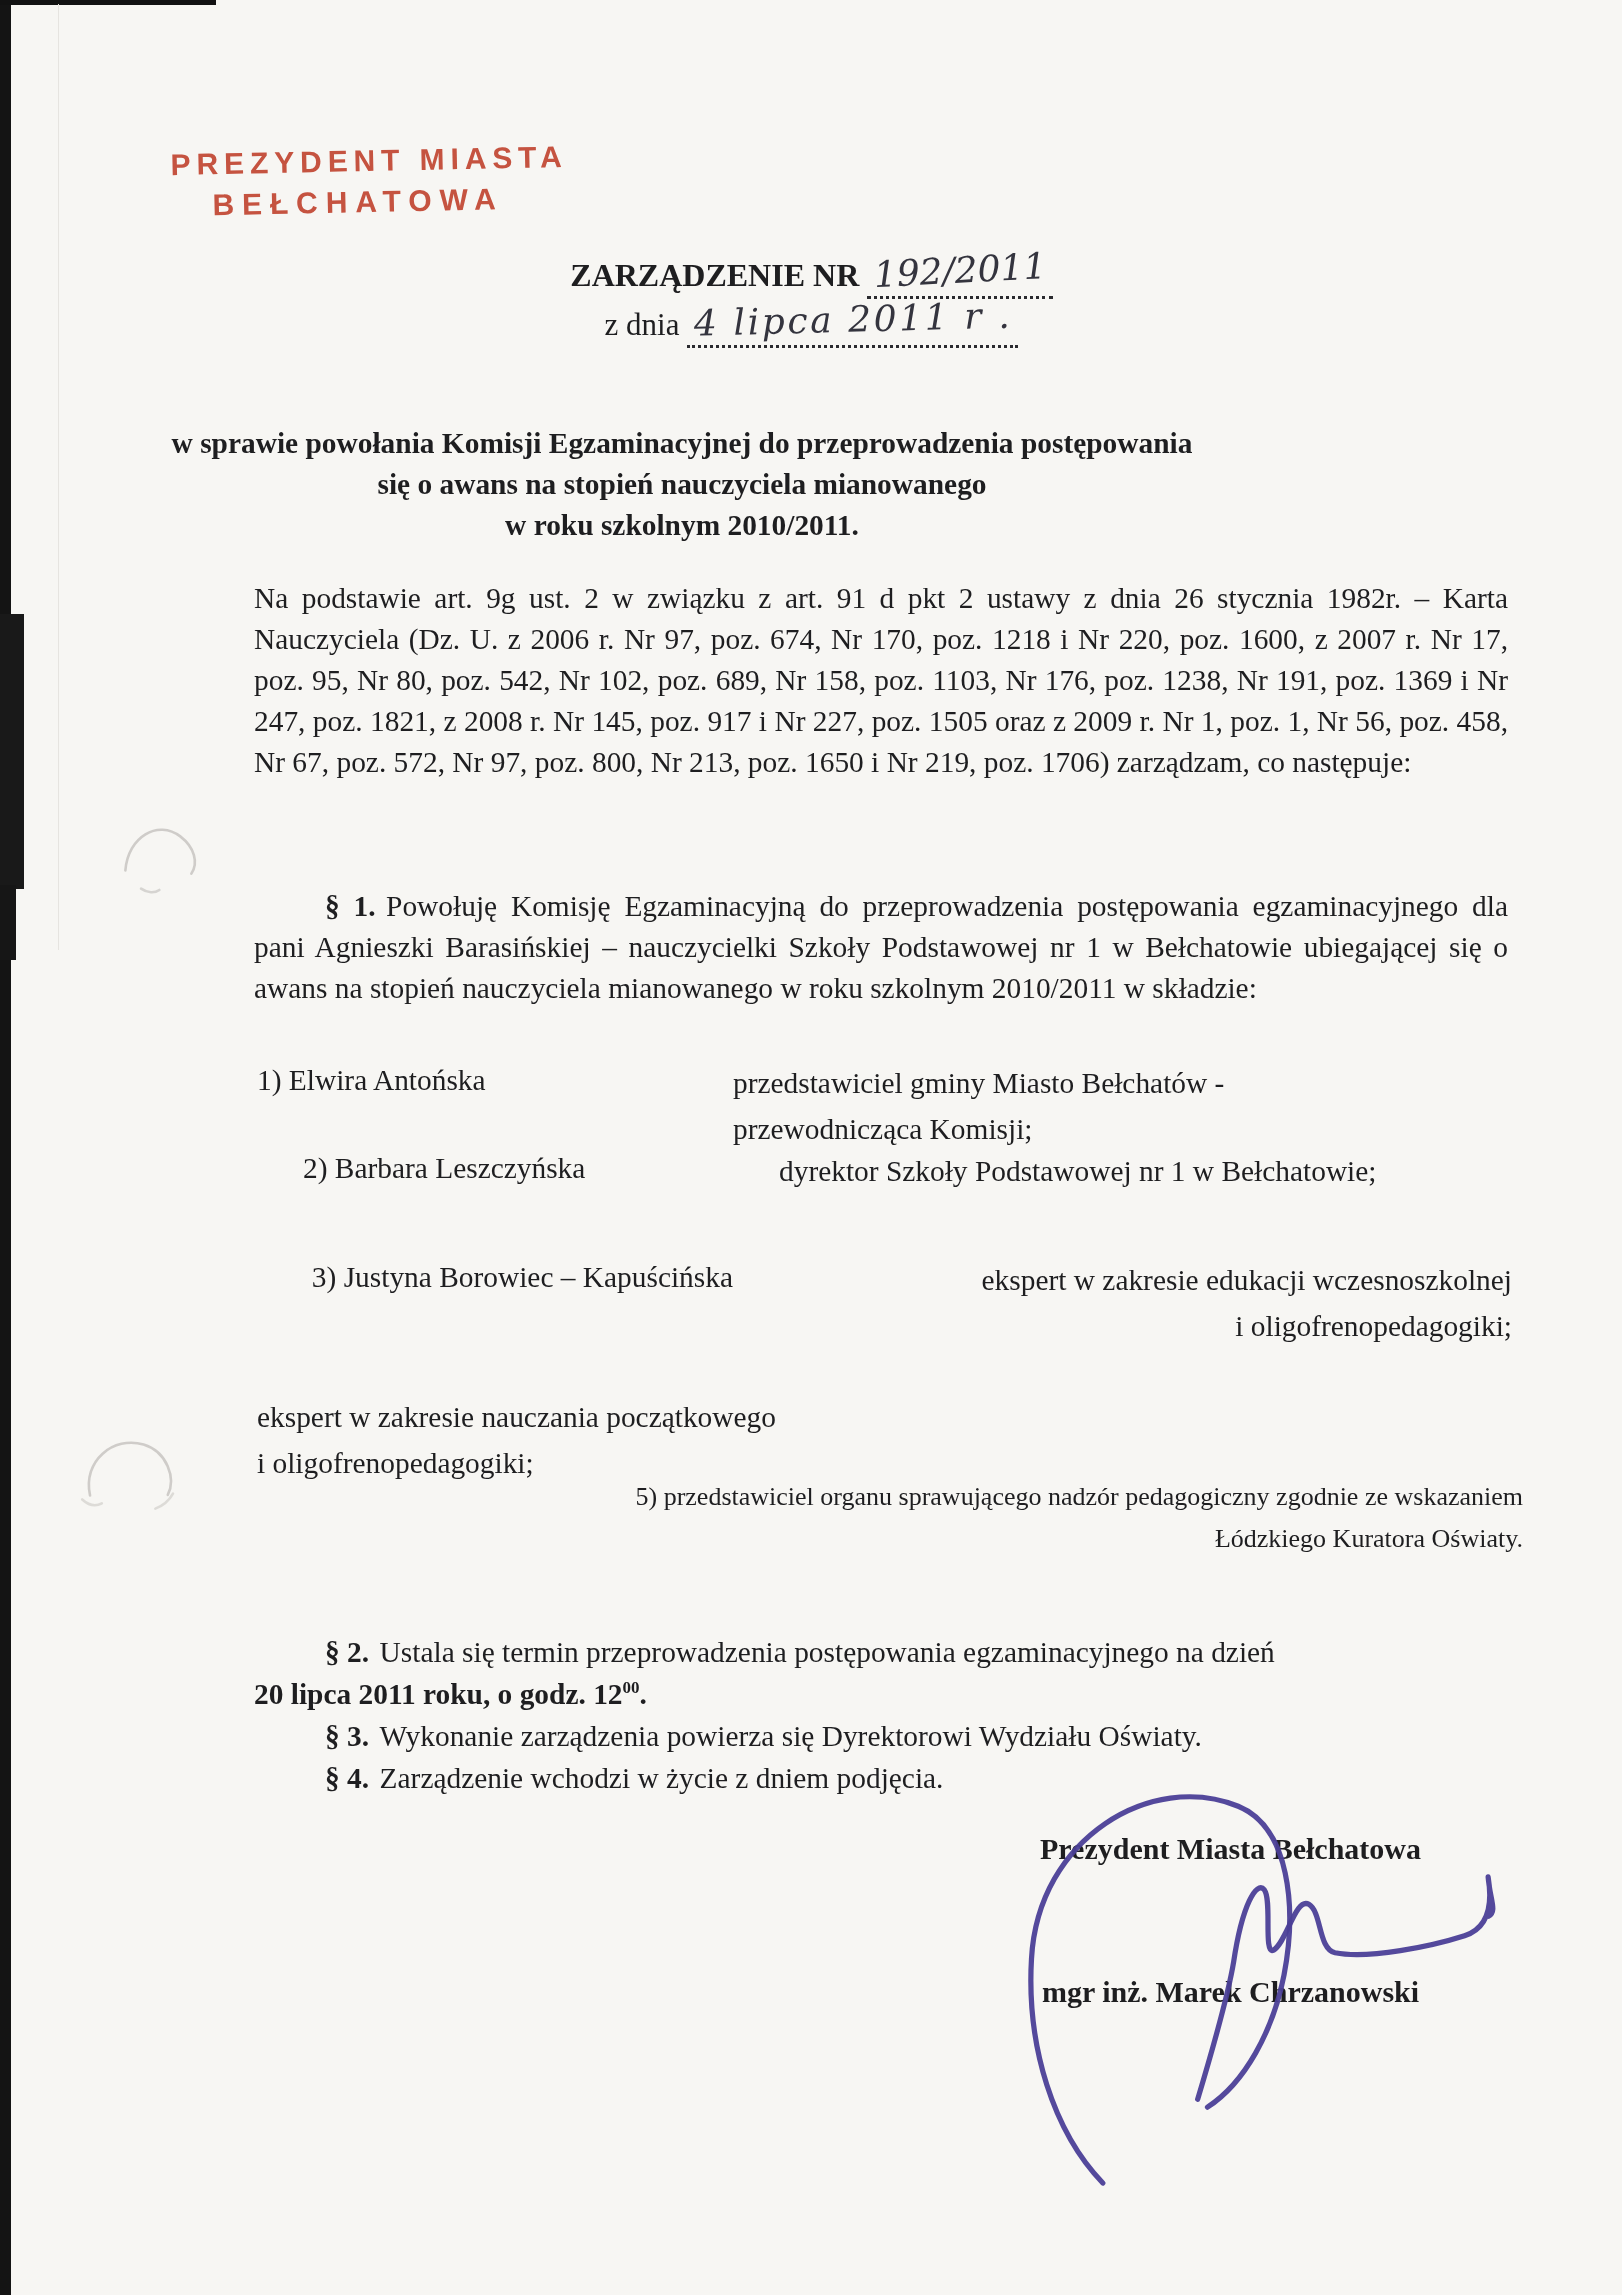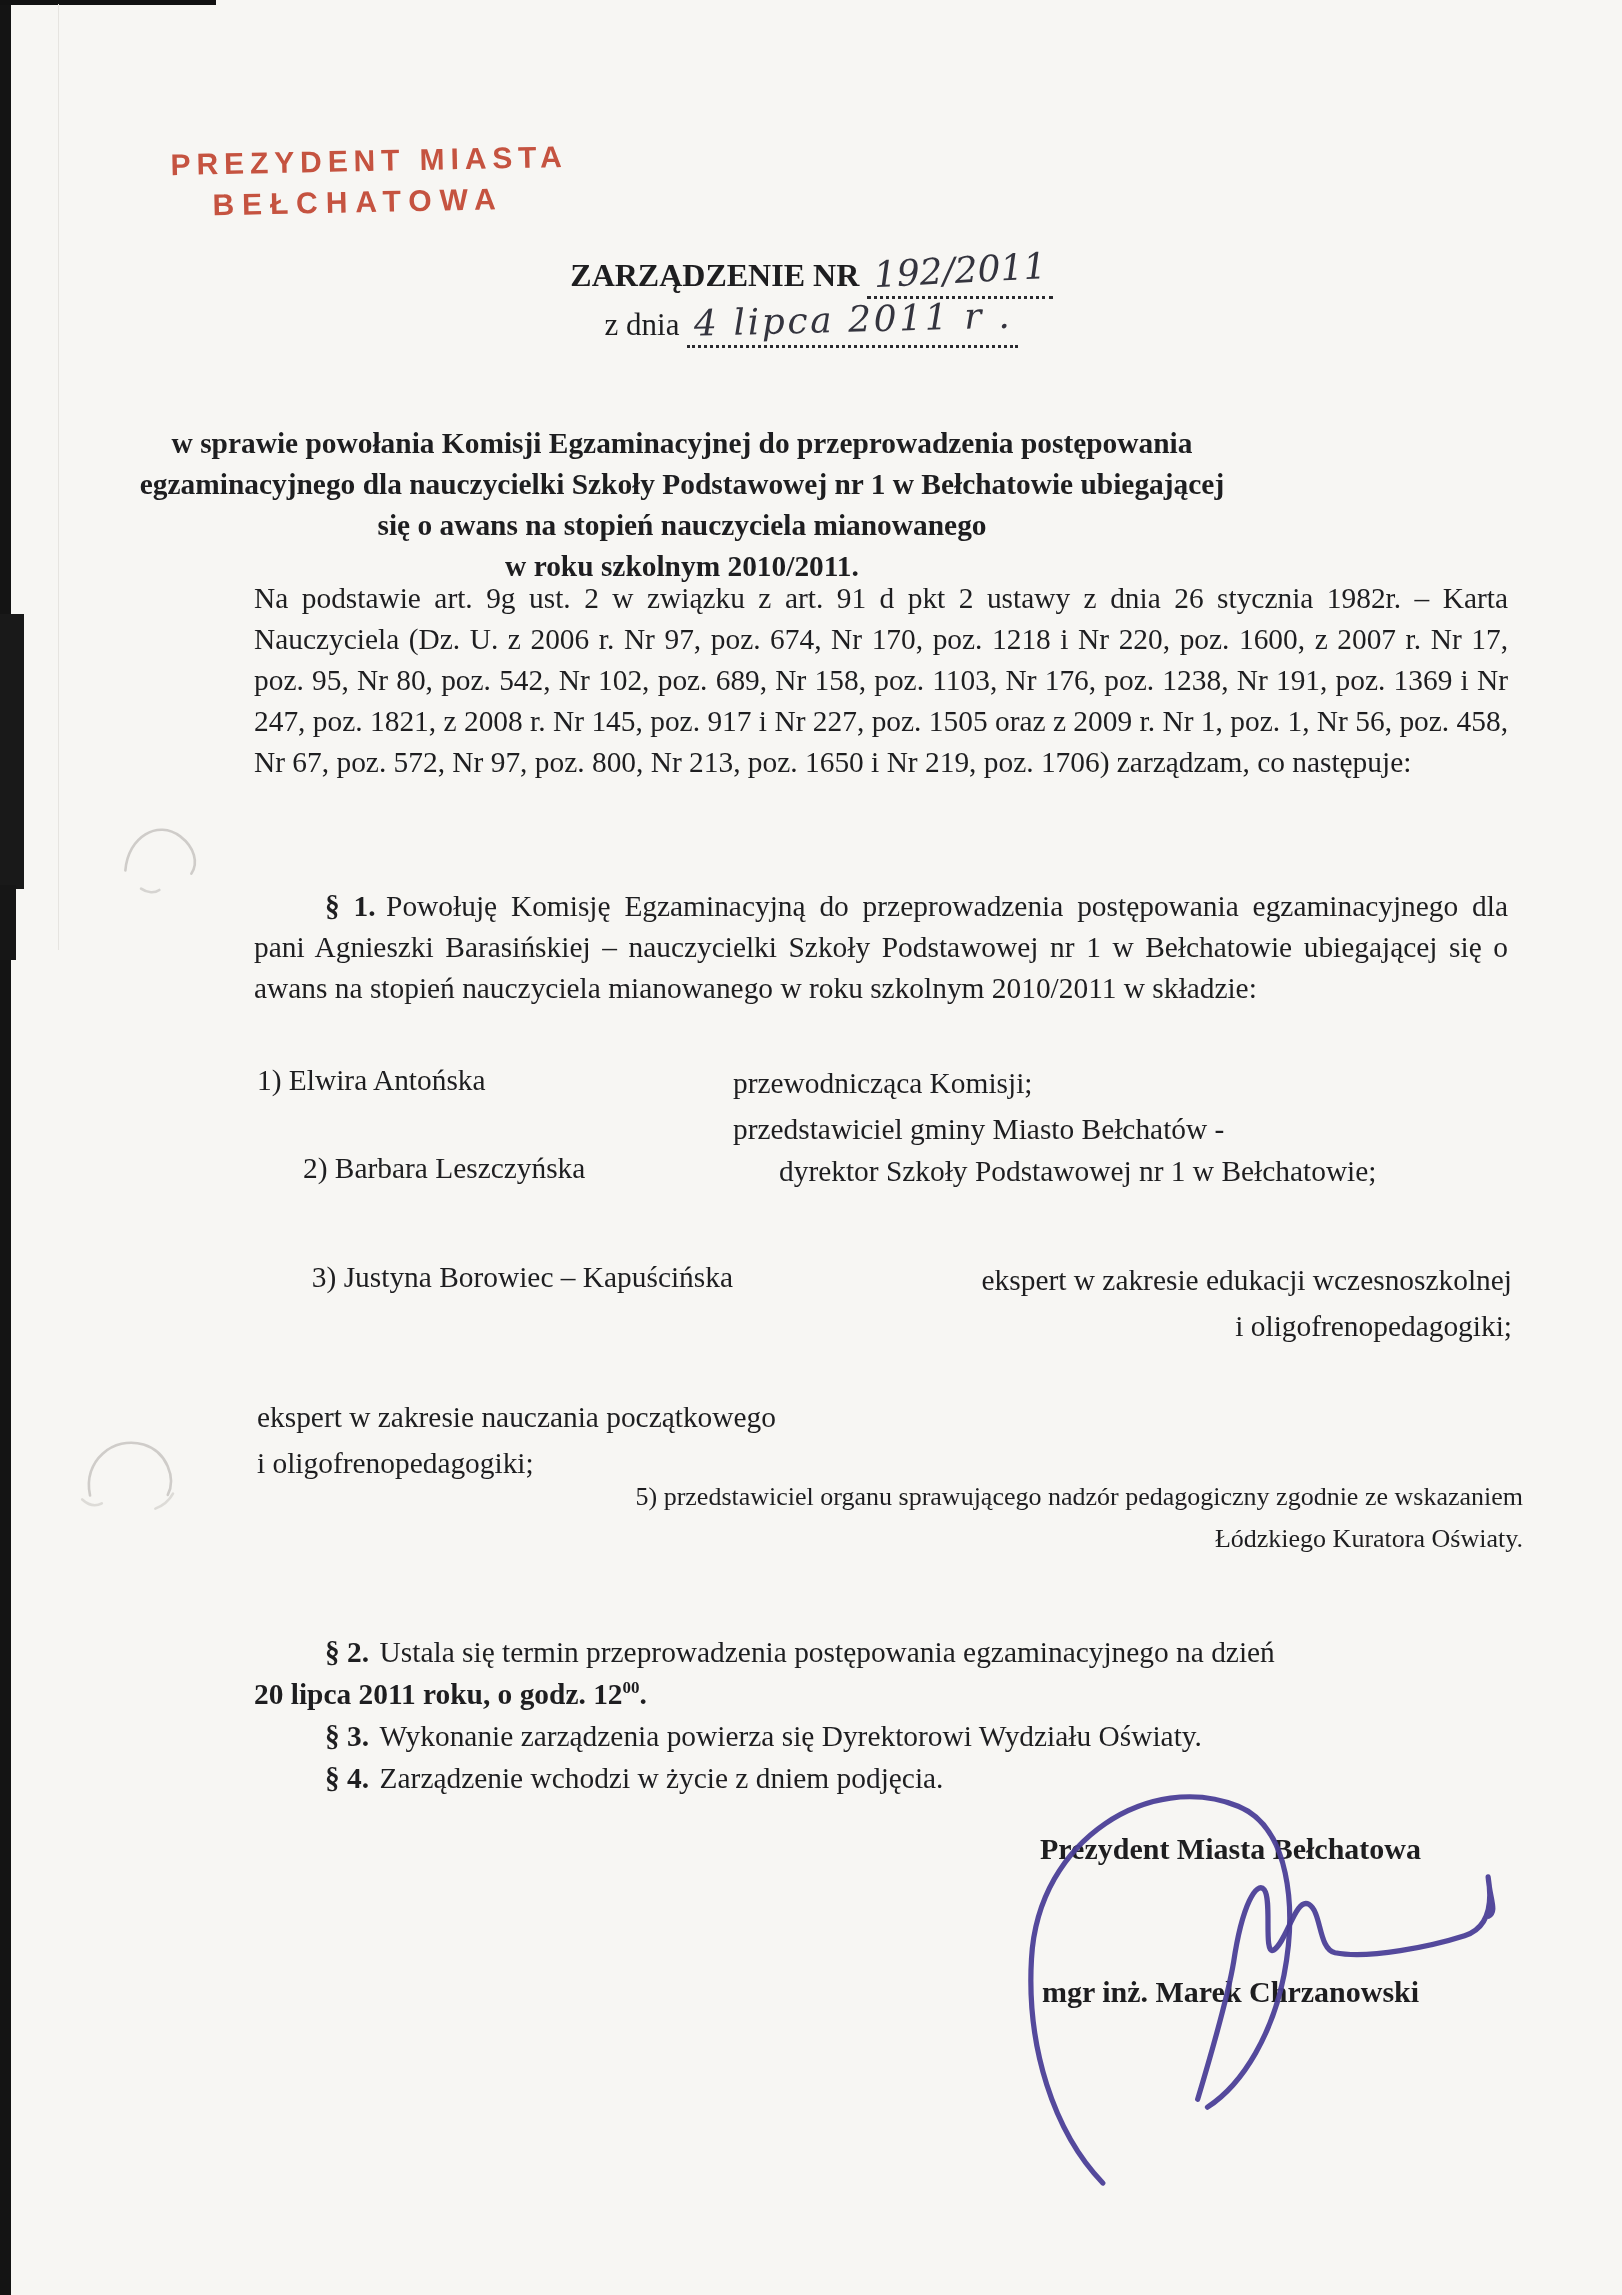--- a/index.html
+++ b/index.html
@@ -86,35 +86,34 @@
     <div class="t-line"><span>ZARZĄDZENIE NR</span>
       <span class="dots"><span class="hw hw-number">192/2011</span></span>
     </div>
     <div class="t3"><span>z dnia</span>
       <span class="dots"><span class="hw hw-date">4 lipca 2011 r .</span></span>
     </div>
   </div>
 
   <div class="subject">
     <div>w sprawie powołania Komisji Egzaminacyjnej do przeprowadzenia postępowania</div>
-    <div>egzaminacyjnego dla nauczycielki Szkoły Podstawowej nr 1 w Bełchatowie ubiegającej</div>
     <div>się o awans na stopień nauczyciela mianowanego</div>
     <div>w roku szkolnym 2010/2011.</div>
   </div>
 
   <div class="legal bodytext">Na podstawie art. 9g ust. 2  w związku z art. 91 d pkt 2 ustawy z dnia 26 stycznia 1982r. – Karta Nauczyciela (Dz. U. z 2006 r. Nr 97, poz. 674, Nr 170, poz. 1218 i Nr 220, poz. 1600, z 2007 r. Nr 17, poz. 95, Nr 80, poz. 542, Nr 102, poz. 689, Nr 158, poz. 1103, Nr 176, poz. 1238, Nr 191, poz. 1369 i Nr 247, poz. 1821, z 2008 r. Nr 145, poz. 917 i Nr 227, poz. 1505 oraz z 2009 r. Nr 1, poz. 1, Nr 56, poz. 458, Nr 67, poz. 572, Nr 97, poz. 800, Nr 213, poz. 1650 i Nr 219, poz. 1706) zarządzam, co następuje:</div>
 
   <div class="par1 bodytext"><span class="marker">§ 1.</span><span>Powołuję Komisję Egzaminacyjną do przeprowadzenia postępowania egzaminacyjnego dla pani Agnieszki Barasińskiej – nauczycielki Szkoły Podstawowej nr 1 w Bełchatowie ubiegającej się o awans na stopień nauczyciela mianowanego w roku szkolnym 2010/2011 w składzie:</span></div>
 
   <div class="commission">
     <div class="crow r1">
       <div class="name"><span>1)</span> <span>Elwira Antońska</span></div>
       <div class="role">
+        <div>przedstawiciel gminy Miasto Bełchatów -</div>
         <div>przewodnicząca Komisji;</div>
-        <div>przedstawiciel gminy Miasto Bełchatów -</div>
       </div>
     </div>
     <div class="crow r2">
       <div class="name"><span>2)</span> <span>Barbara Leszczyńska</span></div>
       <div class="role">
         <div>dyrektor Szkoły Podstawowej nr 1 w Bełchatowie;</div>
       </div>
     </div>
     <div class="crow r3">
       <div class="name"><span>3)</span> <span>Justyna Borowiec – Kapuścińska</span></div>

